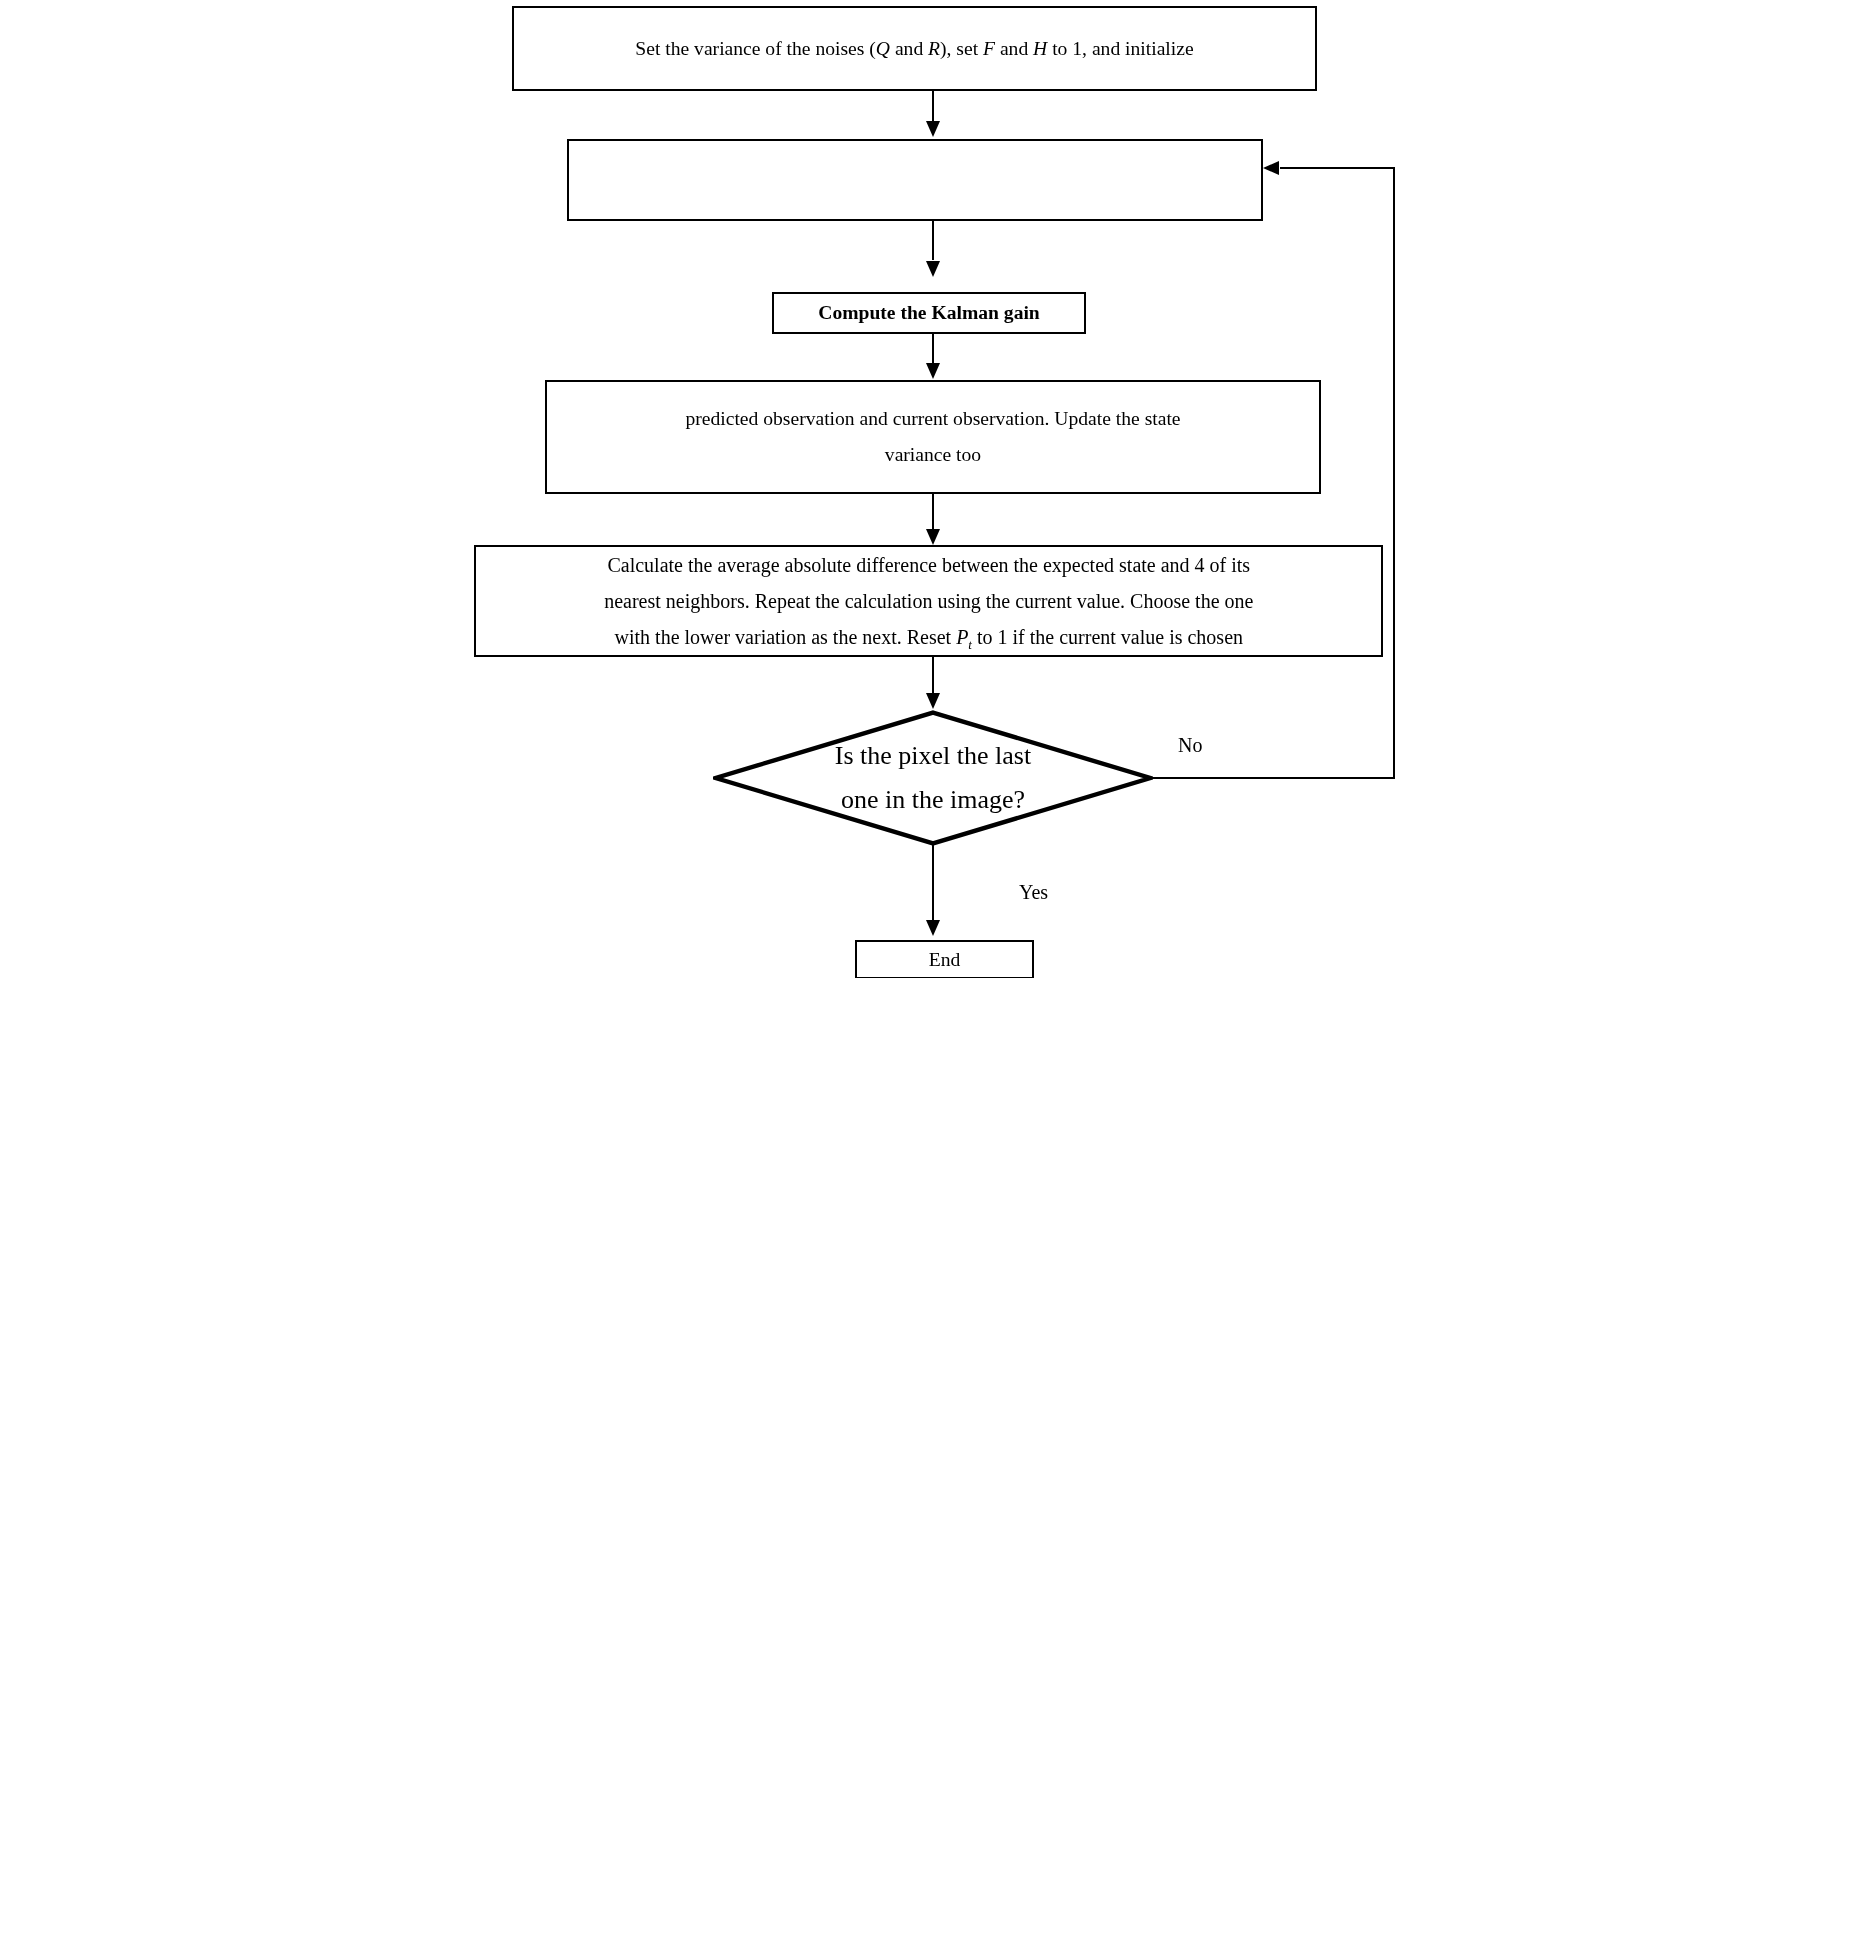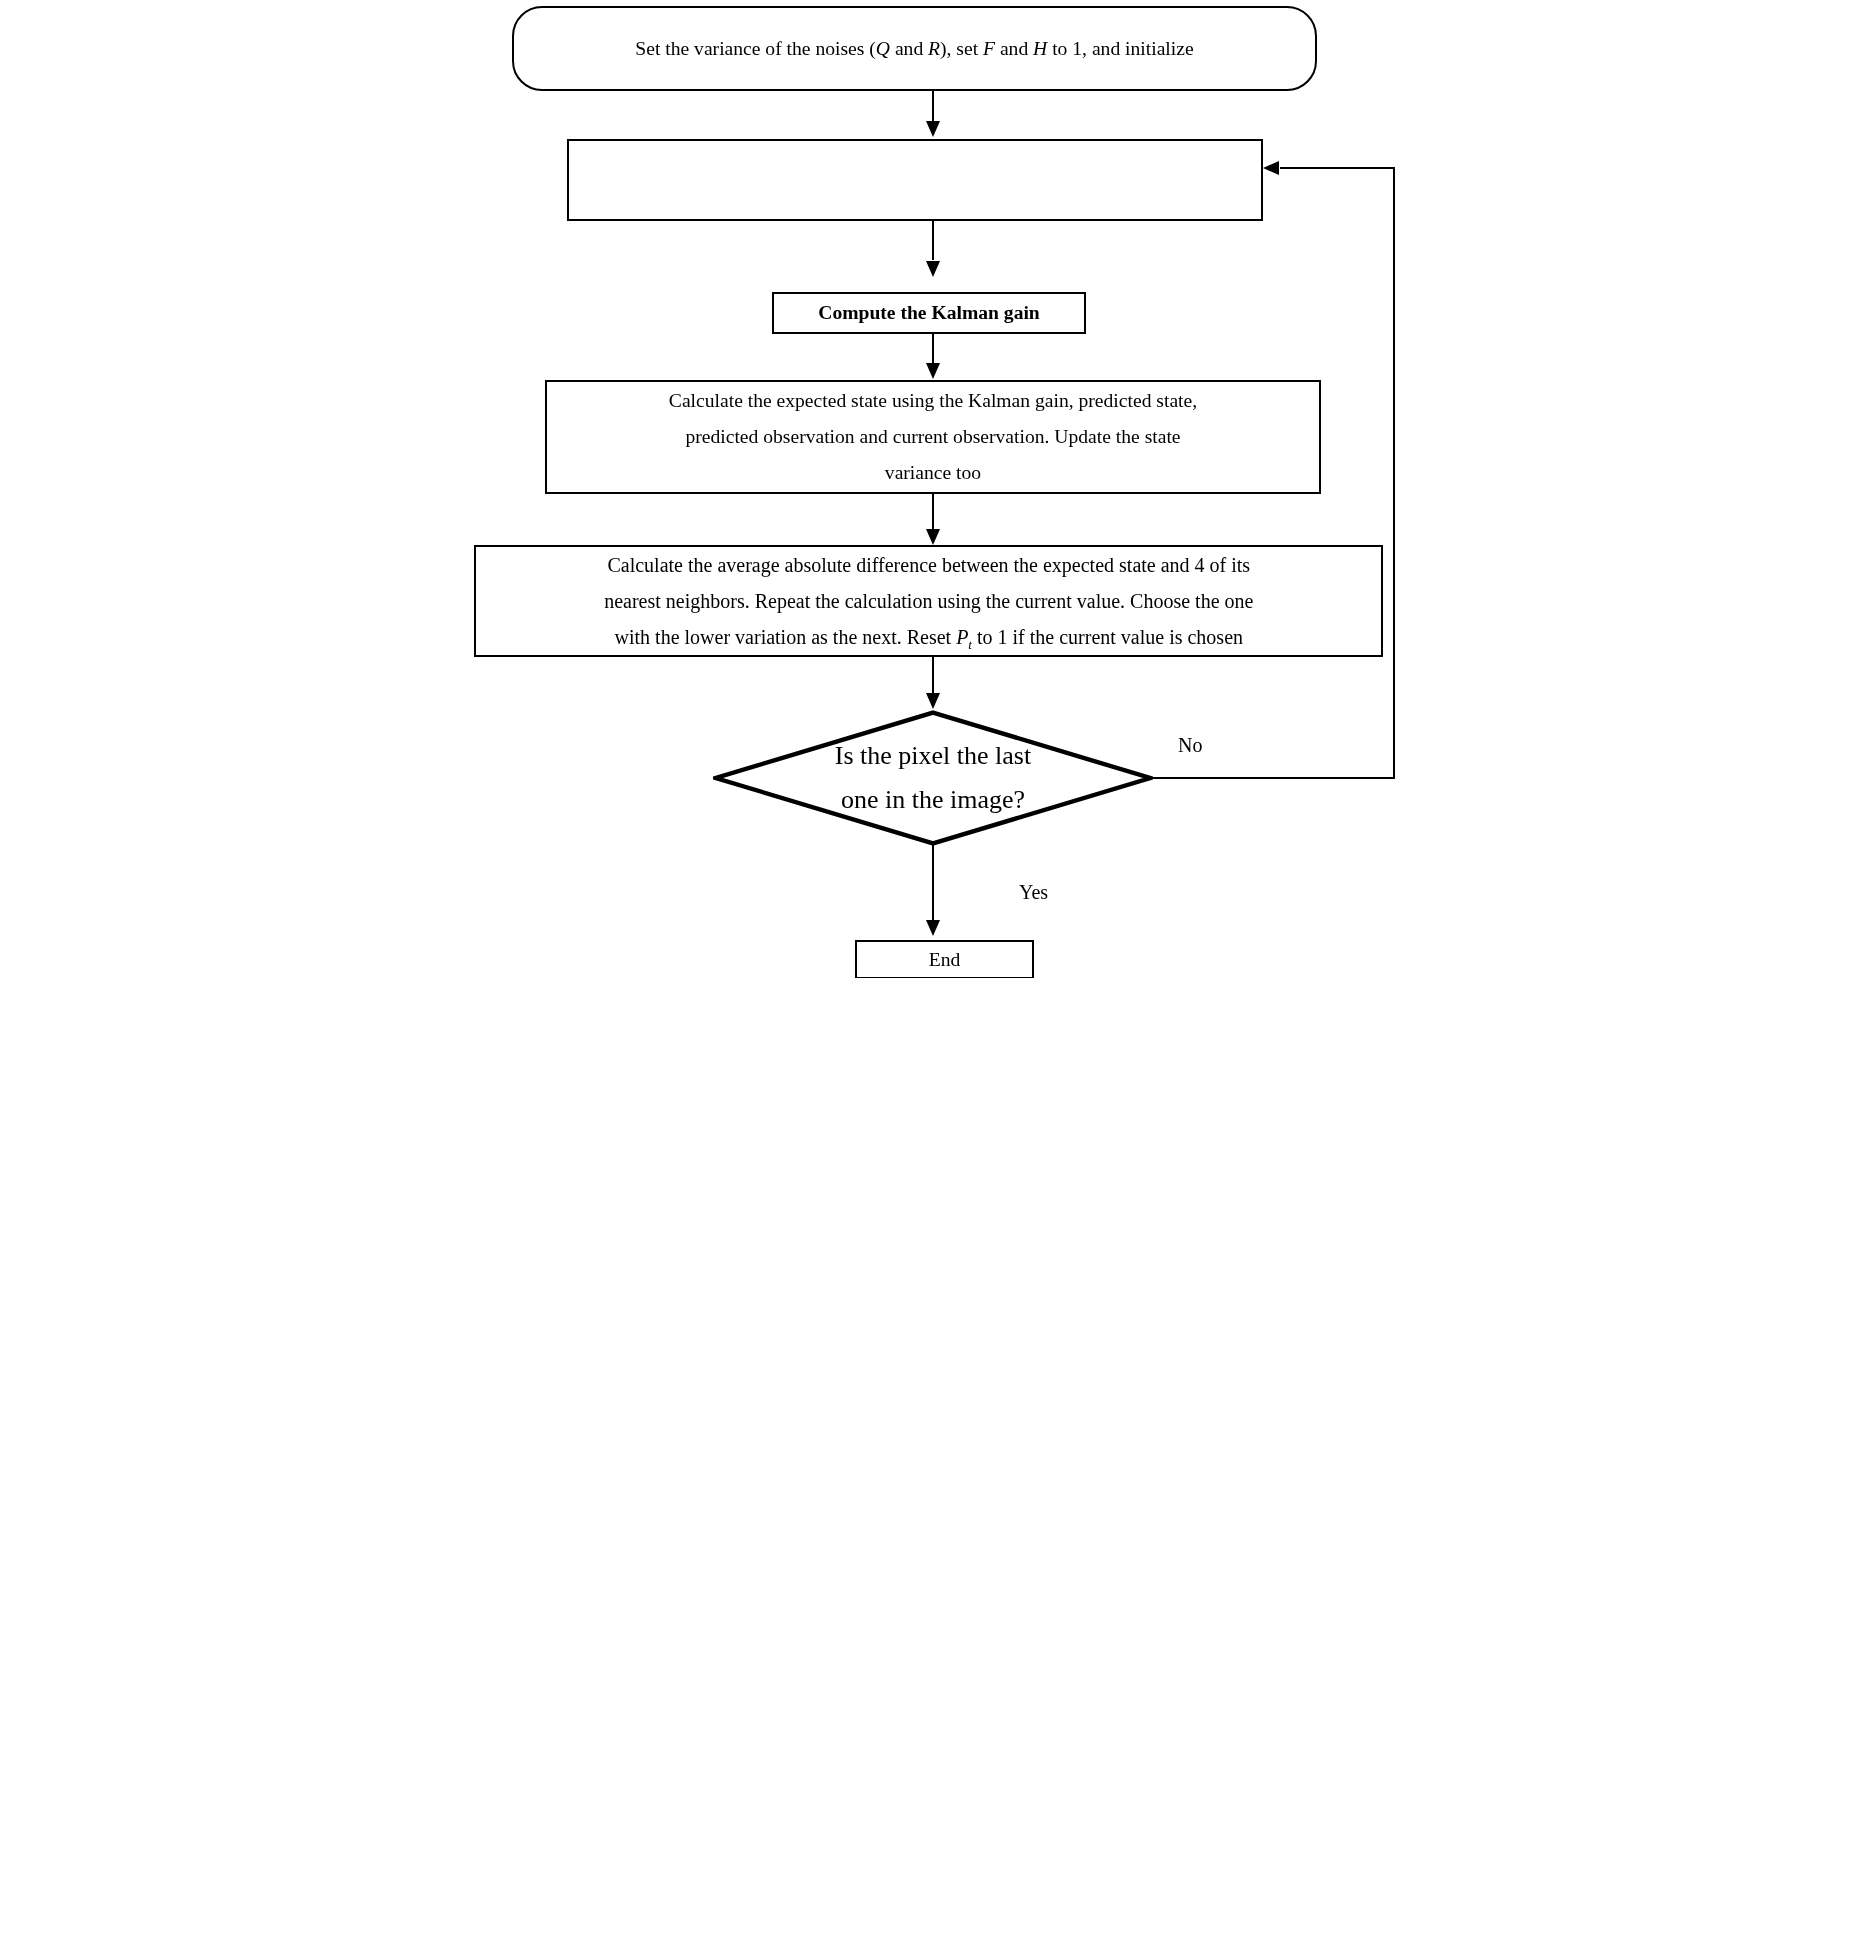--- a/index.html
+++ b/index.html
@@ -20,21 +20,21 @@
     position:absolute;width:0;height:0;
     border-left:7px solid transparent;border-right:7px solid transparent;
     border-top:16.4px solid #000;
   }
   .ah-left{
     position:absolute;width:0;height:0;
     border-top:7px solid transparent;border-bottom:7px solid transparent;
     border-right:16.4px solid #000;
   }
   .edge-label{position:absolute;font-size:20px;}
-  #box-init{left:44px;top:6.3px;width:805px;height:85px;line-height:2.0;border-radius:30px;}
+  #box-init{left:44px;top:6.3px;width:805px;height:85px;line-height:2.0;}
   #box-next{left:99px;top:139px;width:696px;height:82px;line-height:1.95;}
   #box-gain{left:304px;top:292px;width:314px;height:42px;line-height:1.4;font-weight:bold;}
   #box-update{left:77px;top:380px;width:776px;height:114px;line-height:1.85;}
   #box-neighbor{left:6.3px;top:545px;width:909px;height:112px;line-height:1.8;font-size:20px;}
   #box-end{left:387px;top:940px;width:179px;height:39px;font-size:19.6px;}
   #diamond-svg{position:absolute;left:245px;top:710px;}
   #diamond-text{
     position:absolute;left:245px;top:710px;width:440px;height:136px;
     display:flex;flex-direction:column;justify-content:center;align-items:center;
     text-align:center;font-size:26px;line-height:1.7;
@@ -71,21 +71,20 @@
   <div class="ah-down" id="a2-h"></div>
 
   <div class="box" id="box-gain">
       <div class="tline"><span>Compute the Kalman gain</span></div>
     </div>
 
   <div class="vl" id="a3-l"></div>
   <div class="ah-down" id="a3-h"></div>
 
   <div class="box" id="box-update">
-      <div class="tline"><span>Calculate the expected state using the Kalman gain, predicted state,</span></div>
       <div class="tline"><span>predicted observation and current observation. Update the state</span></div>
       <div class="tline"><span>variance too</span></div>
     </div>
 
   <div class="vl" id="a4-l"></div>
   <div class="ah-down" id="a4-h"></div>
 
   <div class="box" id="box-neighbor">
       <div class="tline"><span>Calculate the average absolute difference between the expected state and 4 of its</span></div>
       <div class="tline"><span>nearest neighbors. Repeat the calculation using the current value. Choose the one</span></div>

